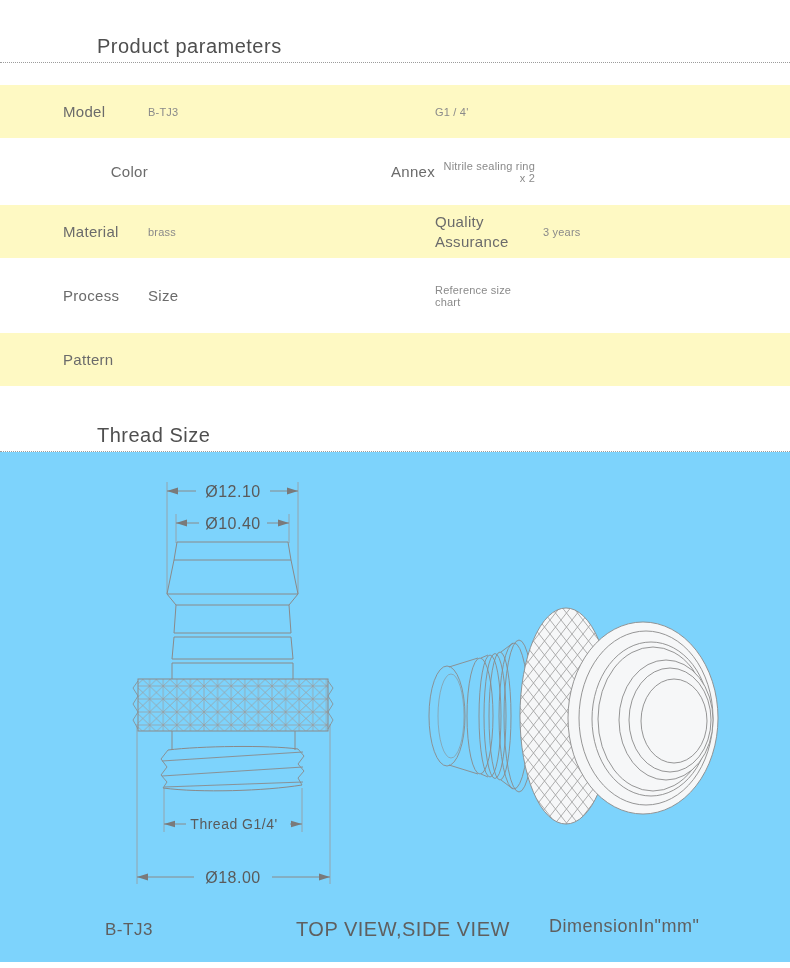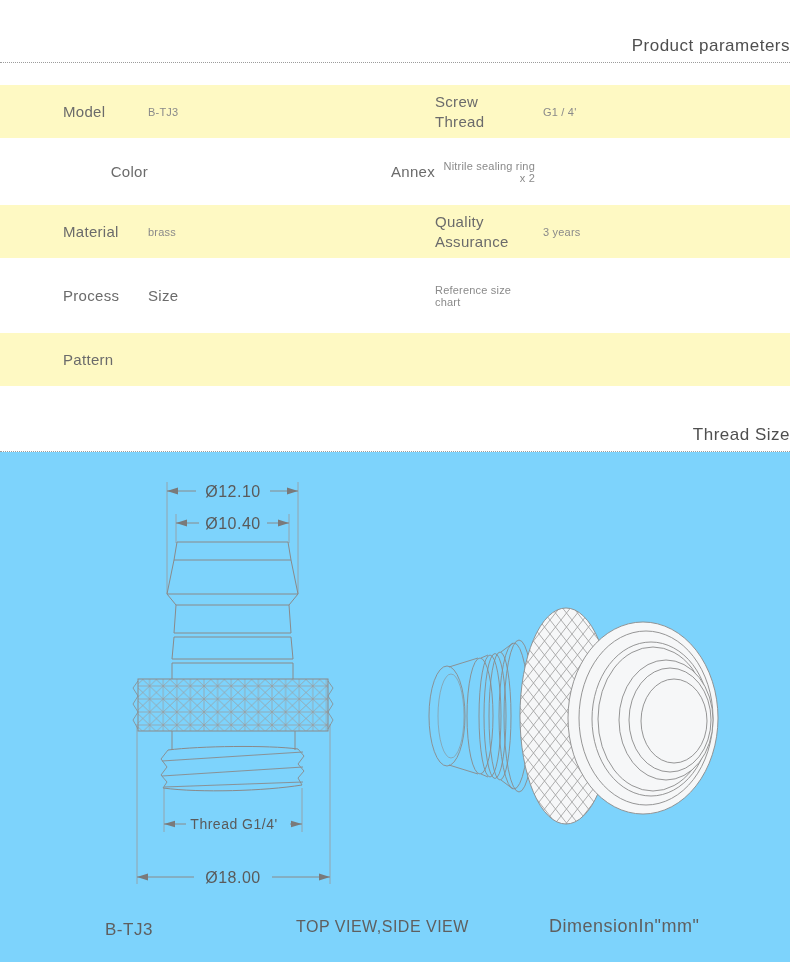--- a/index.html
+++ b/index.html
@@ -5,26 +5,25 @@
   html,body{margin:0;padding:0;}
   body{
     width:790px;height:968px;background:#ffffff;
     font-family:"Liberation Sans", sans-serif;
     -webkit-font-smoothing:antialiased;
     color:#666;
     overflow:hidden;
   }
   .section-heading{
     padding:34px 0 4px 97px;
-    font-size:17px;
+    font-size:20px;
     letter-spacing:0.5px;
     color:#4f4f4f;
     border-bottom:1px dotted #9c9c9c;
     line-height:24px;
-    text-align:right;
   }
   .size-heading{ padding-top:37px; }
   
   .param-table{ margin-top:22px; }
   .param-row{
     display:grid;
     grid-template-columns:63px 85px 287px 108px 1fr;
     align-items:center;
   }
   .param-row.gray{ background:#fef9c3; }
@@ -45,42 +44,41 @@
     height:510px;
     background:#7dd3fc;
   }
   .size-section svg{ display:block; }
   .caption{
     position:absolute;
     color:#5f5f5f;
     letter-spacing:0.5px;
   }
   .caption-model{ left:105px; top:468px; font-size:17px; }
-  .caption-views{ left:296px; top:466px; font-size:16px; }
+  .caption-views{ left:296px; top:466px; font-size:20px; }
   .caption-units{ left:549px; top:464px; font-size:18px; }
   .dim-text{
     font-size:16px; fill:#5a5a5a; letter-spacing:0.5px;
     font-family:"Liberation Sans", sans-serif;
   }
   .dim-text.small{ font-size:14px; }
 </style>
 </head>
 <body>
 
 <div>
 
   <div class="section-heading">Product parameters</div>
 
   <div class="param-table">
 
     <div class="param-row gray h53">
       <span></span>
       <span class="cell-label">Model</span>
       <span class="cell-value">B-TJ3</span>
-      <span class="cell-label"><span class="wrapbox">Screw Thread</span></span>
       <span class="cell-value">G1 / 4'</span>
     </div>
 
     <div class="param-row h67">
       <span></span>
       <span class="cell-label">Color</span>
       <span class="cell-label"><span class="wrapbox">Annex</span></span>
       <span class="cell-value">Nitrile sealing ring  x 2</span>
     </div>
 

